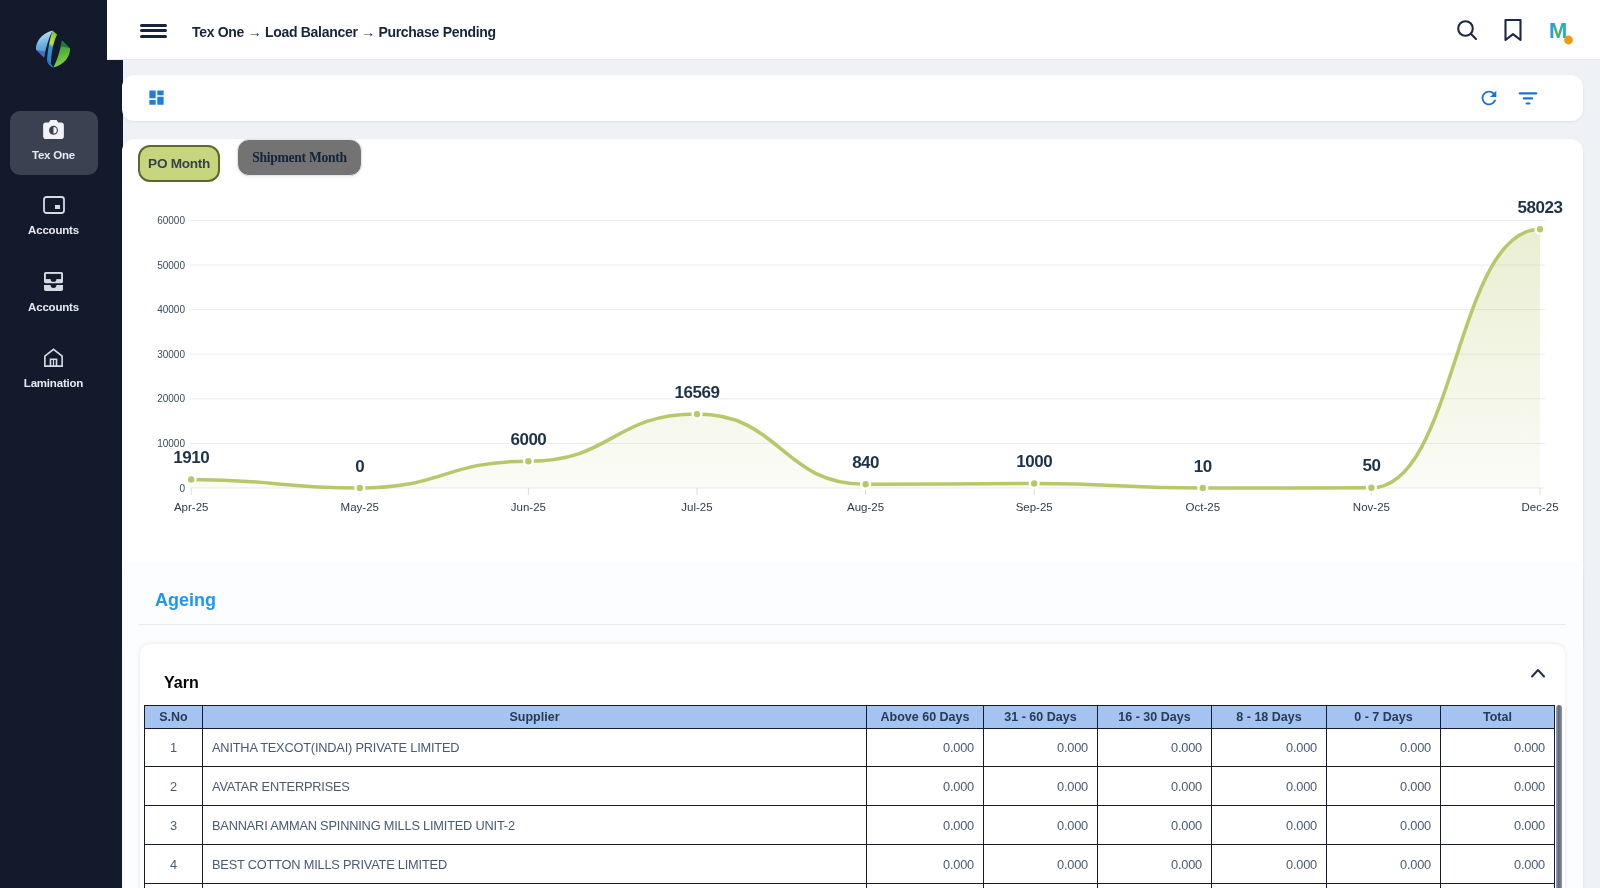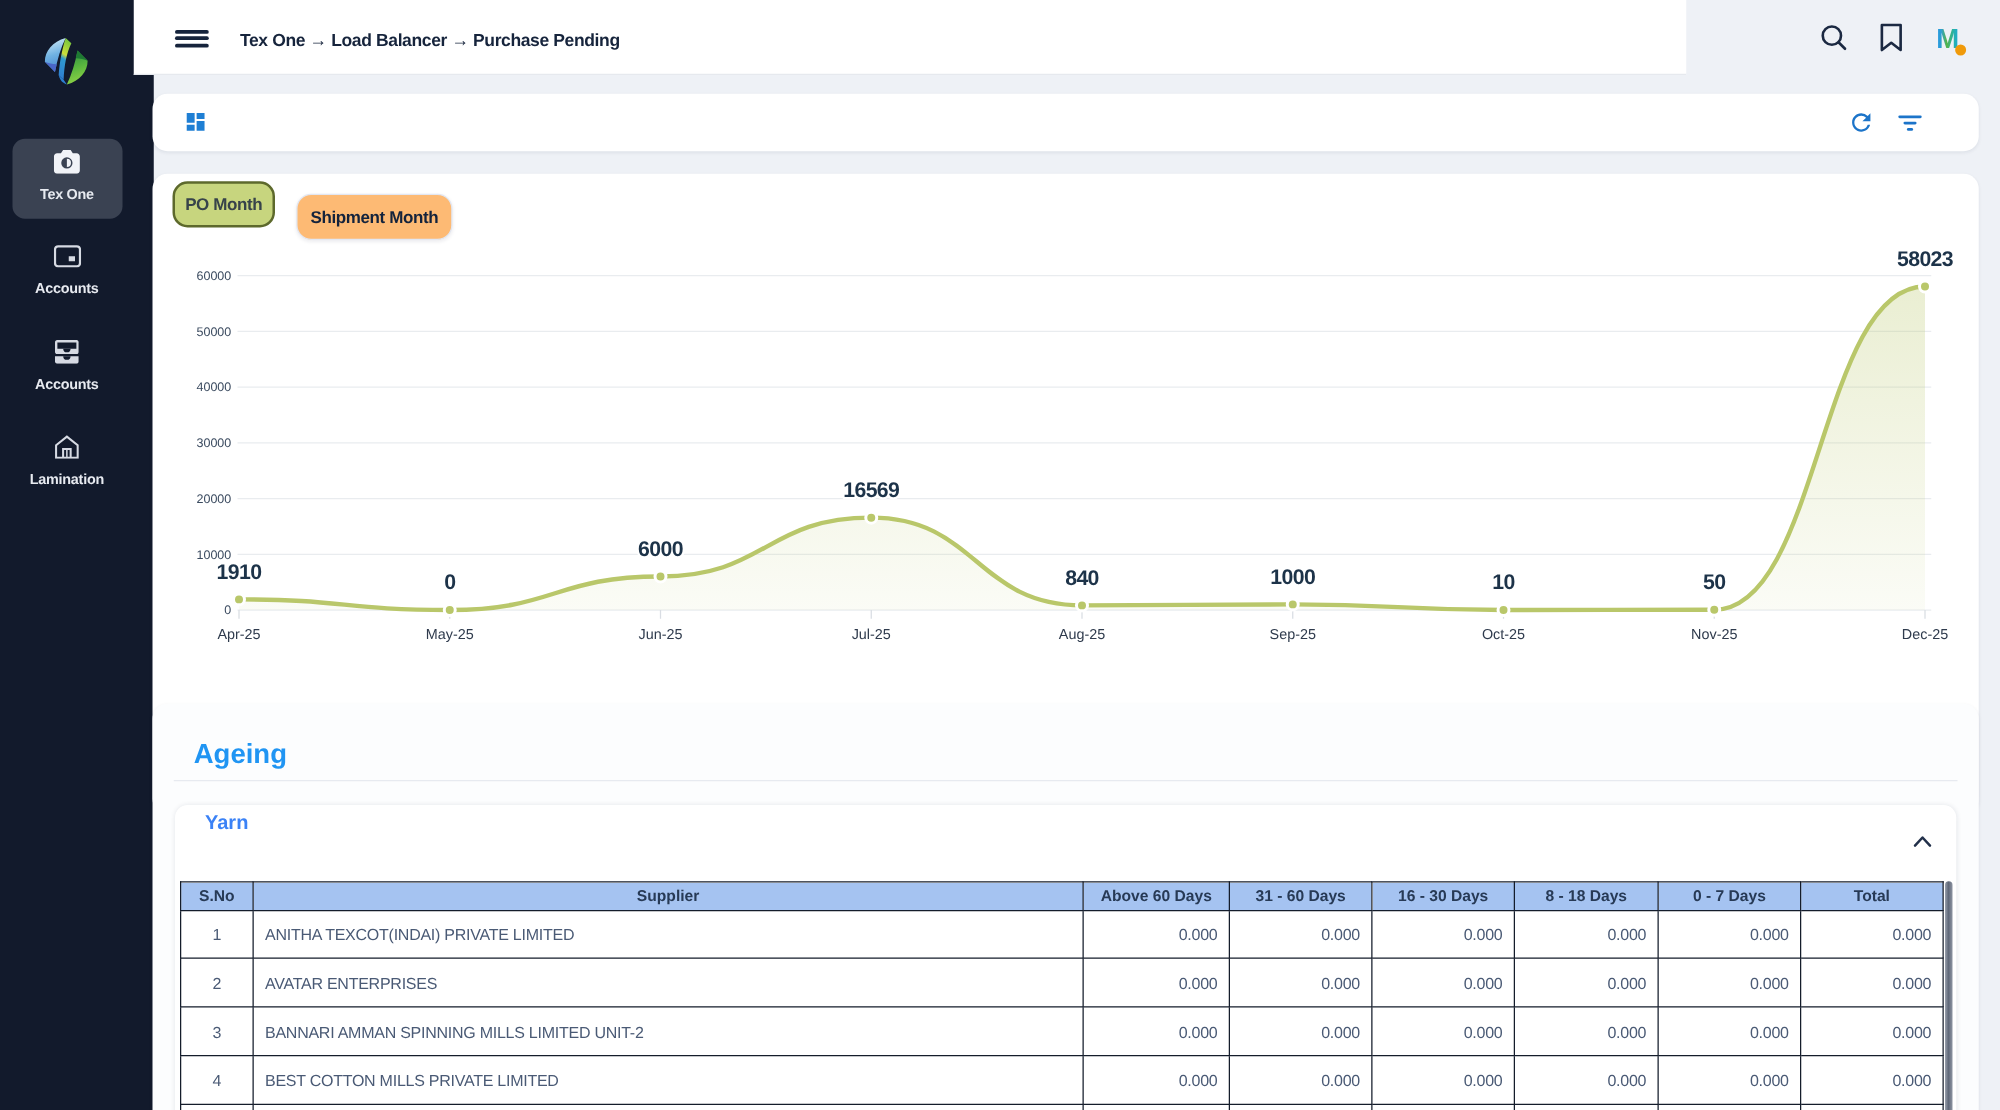--- a/index.html
+++ b/index.html
@@ -8,46 +8,46 @@
   .abs { position:absolute; }
 
   
   #sidebar { left:0; top:0; width:123px; height:888px; background:#121a2c; }
   .navitem { position:absolute; left:0; width:107px; text-align:center; color:#e7eaf0; }
   .navitem .lbl { font-size:11.5px; font-weight:bold; margin-top:6px; letter-spacing:-0.2px; }
   #active-tile { position:absolute; left:10px; top:111px; width:88px; height:64px;
                  background:#3a4252; border-radius:10px; }
 
   
-  #navbar { left:107px; top:0; width:1242px; height:60px; background:#fff;
+  #navbar { left:107px; top:0; width:1493px; height:60px; background:#fff;
             border-bottom:1px solid #e6e9ee;padding-left:28px; }
   #burger { position:absolute; left:33px; top:23.5px; }
   #burger div { width:27px; height:3.2px; background:#16243c; border-radius:2px; margin-bottom:2.4px; }
   #crumb { position:absolute; left:85px; top:24px; font-size:14px; letter-spacing:-0.3px; font-weight:bold; color:#16243c; }
 
   
   .card { background:#fff; border-radius:12px; box-shadow:0 1px 3px rgba(20,30,60,.07); }
   #toolbar { left:122px; top:75px; width:1461px; height:46px; }
 
   
   #chartcard { left:122px; top:139px; width:1461px; height:512px; }
   .tabbtn { position:absolute; height:37px; border-radius:12px; font-size:13.6px; letter-spacing:-0.3px; font-weight:bold;
             display:flex; align-items:center; justify-content:center; }
   #btn-po { left:16px; top:6px; width:82px; background:#c7d57e; border:2px solid #5d692c; color:#37434a; }
-  #btn-sm { left:115px; top:16px; width:125px; background:#fdba74; border:1px solid #e2e7f2;
-            box-shadow:0 1px 3px rgba(20,30,60,.08); color:#14233c; }
+  #btn-sm { left:115px; top:0; width:125px; background:#737373; border:1px solid #e2e7f2;
+            box-shadow:0 1px 3px rgba(20,30,60,.08); color:#14233c;font-family:Liberation Serif, serif; }
 
   
   #ageing { left:122px; top:563px; width:1461px; height:400px; background:#fcfdfe; border-radius:12px;
             box-shadow:0 1px 3px rgba(20,30,60,.07); }
-  #ageing h2 { position:absolute; left:33px; top:27px; font-size:22px; color:#2095f3; }
+  #ageing h2 { position:absolute; left:33px; top:27px; font-size:18px; color:#2095f3; }
   #ageing .divider { position:absolute; left:17px; top:61px; width:1427px; height:1px; background:#e7eaf0; }
   #yarncard { position:absolute; left:18px; top:81px; width:1425px; height:319px; background:#fff;
               border-radius:10px; box-shadow:0 0 4px rgba(20,30,60,.10); }
-  #yarncard h3 { position:absolute; left:24px; top:6px; font-size:16px; color:#3b82f6;text-align:center; }
+  #yarncard h3 { position:absolute; left:24px; top:30px; font-size:16px; color:#000000;text-align:center; }
 
   
   #tblwrap { position:absolute; left:4px; top:60.5px; }
   table { border-collapse:collapse; table-layout:fixed; width:1410px; }
   th, td { border:1.2px solid #141c2b; height:38.9px; overflow:hidden; white-space:nowrap; }
   th { background:#a5c3f1; height:23px; font-size:12.5px; color:#273a56; font-weight:bold; }
   td { font-size:12.8px; letter-spacing:-0.2px; color:#4a5a75; background:#fff; }
   td.num { text-align:right; padding-right:9px; }
   td.sno { text-align:center; }
   td.sup { padding-left:9px;margin-top:28px; }

